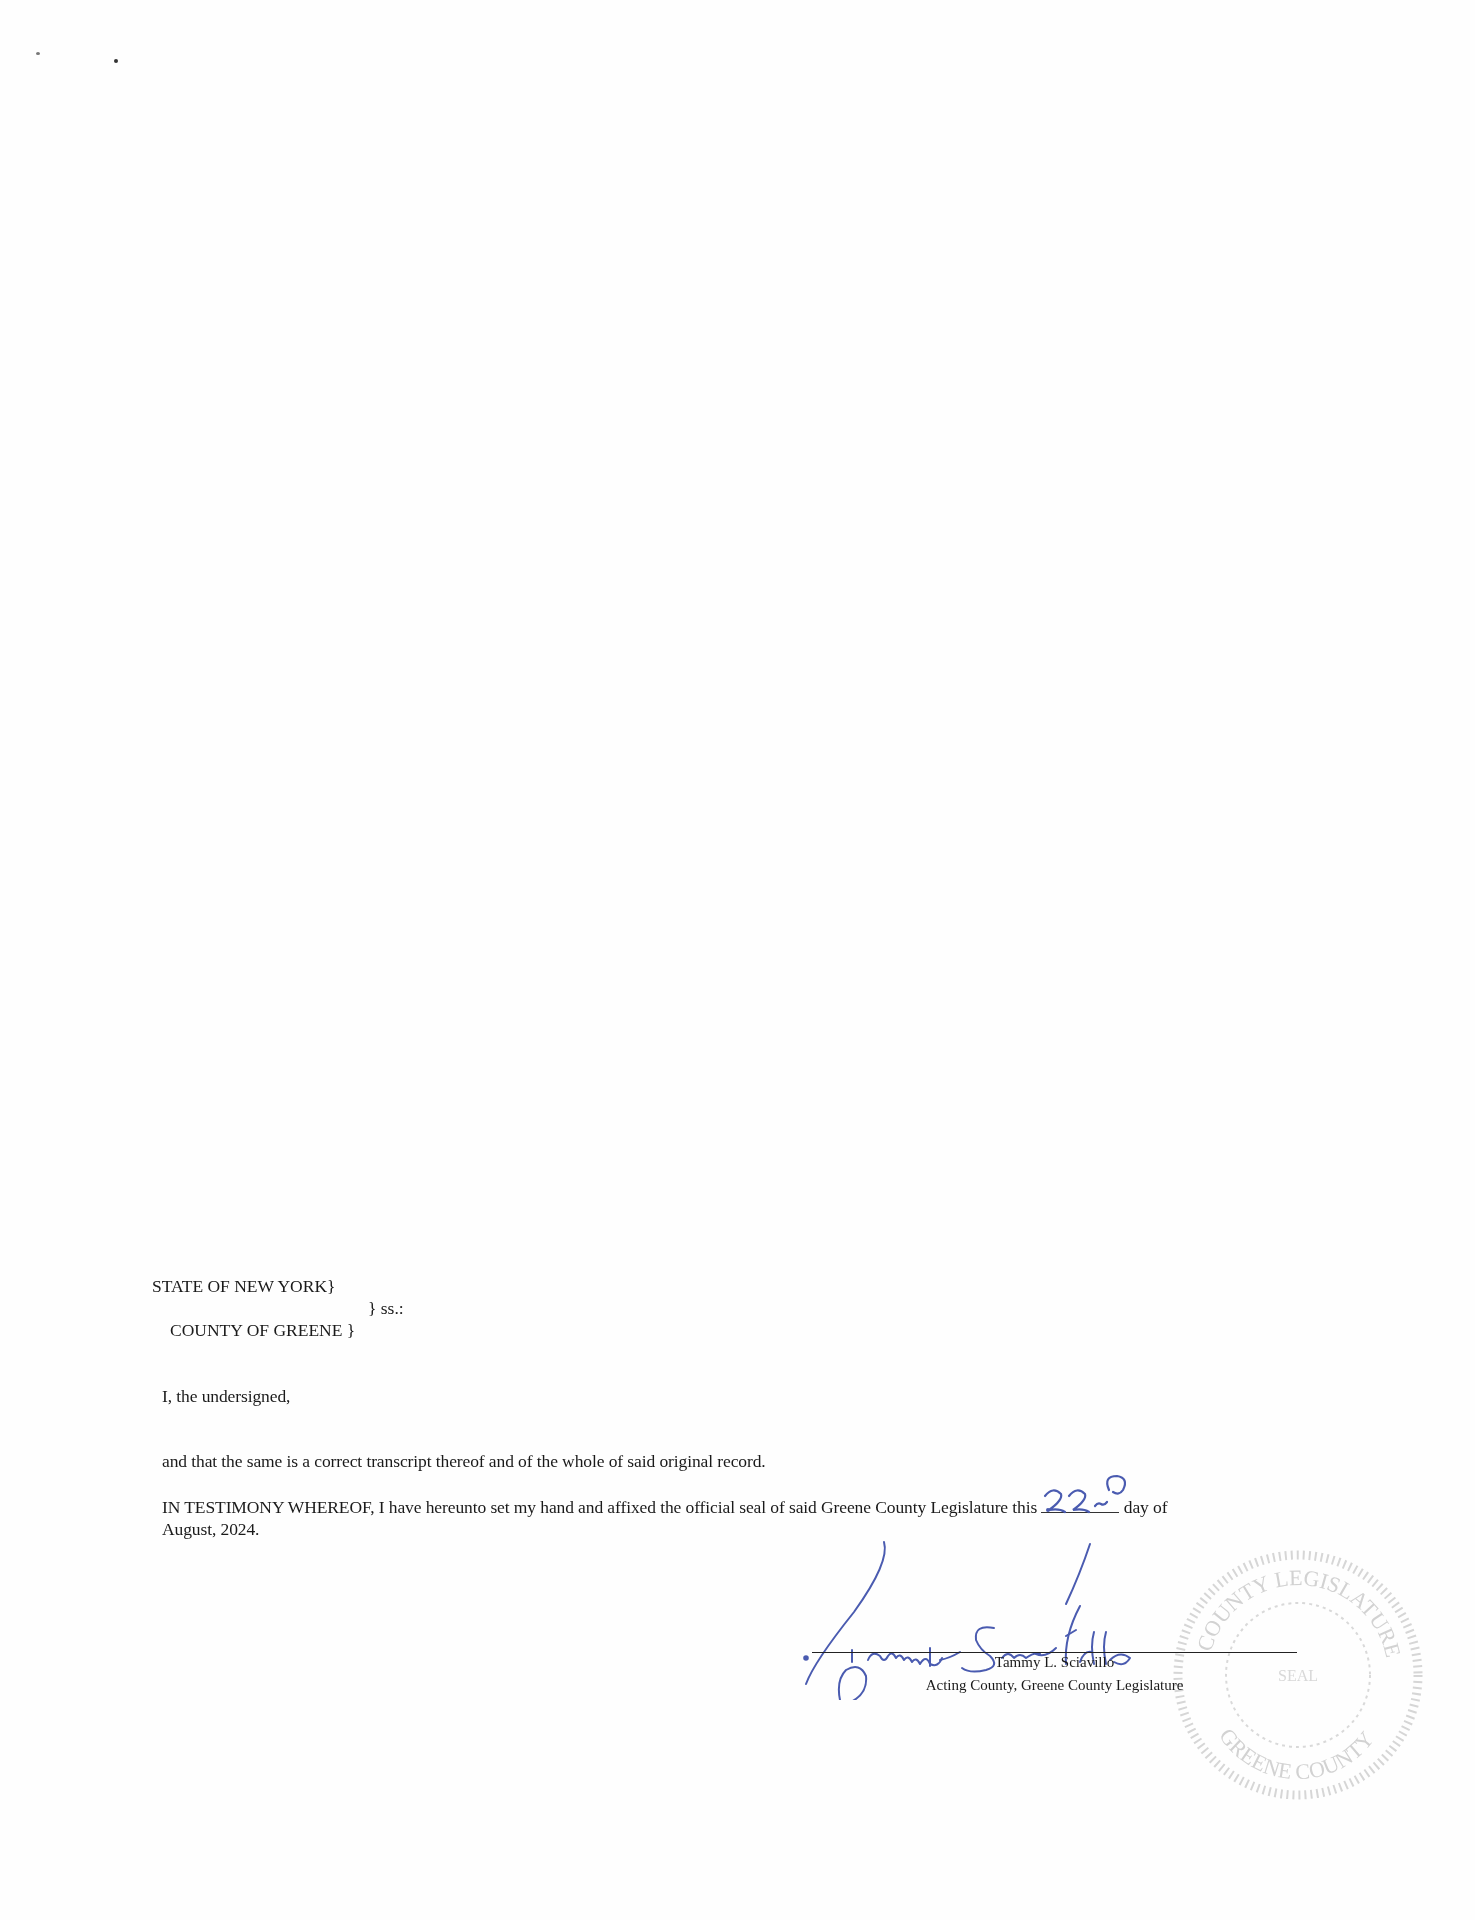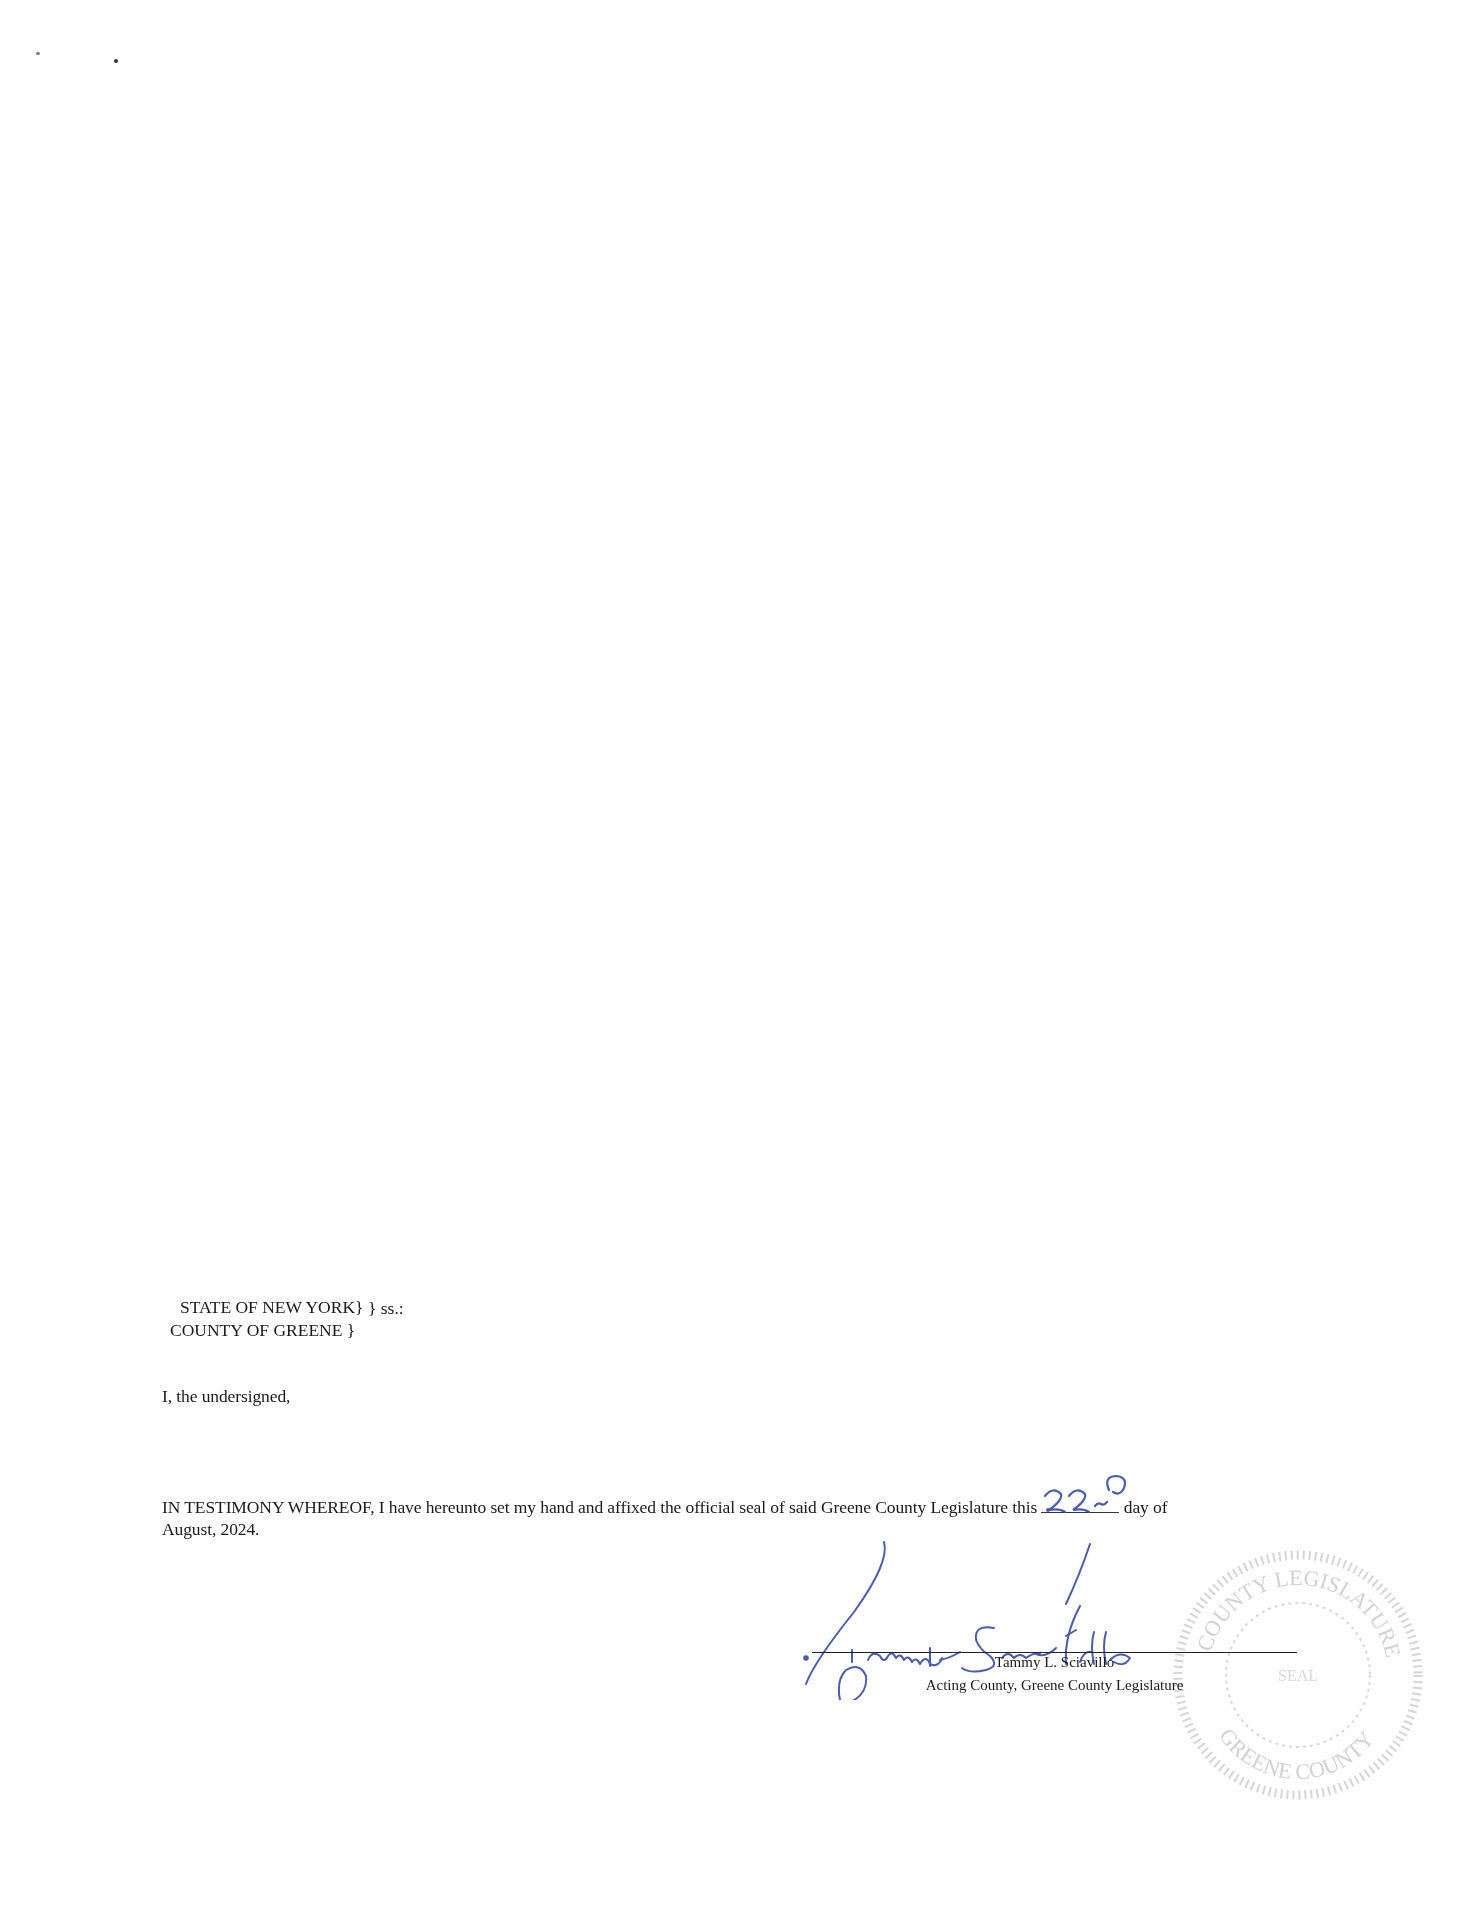--- a/index.html
+++ b/index.html
@@ -20,26 +20,27 @@
   .seal { position:absolute; left:1168px; top:1545px; }
 </style>
 </head>
 <body>
 
 <div class="page">
 
   <span class="scan-speck" style="left:36px;top:52px;width:4px;height:3px;background:#777;"></span>
   <span class="scan-speck" style="left:114px;top:59px;width:4px;height:4px;"></span>
 
-  <div class="venue" style="left:180px;top:1276px;margin-top:21px;">STATE OF NEW YORK}</div>
+  <div class="venue" style="left:152px;top:1276px;">STATE OF NEW YORK}</div>
   <div class="venue" style="left:368px;top:1298px;">} ss.:</div>
   <div class="venue" style="left:170px;top:1320px;">COUNTY OF GREENE }</div>
 
   <div class="line" style="top:1386px;">I, the undersigned,</div>
 
+  <div class="line" style="top:1451px;">and that the same is a correct transcript thereof and of the whole of said original record.</div>
 
   <div class="line" style="top:1497px;">
     <span>IN TESTIMONY WHEREOF, I have hereunto set my hand and affixed the official seal of said Greene County Legislature this</span>
     <span class="blank">
       <svg class="handwritten" width="110" height="48" viewBox="0 0 110 48">
         <g fill="none" stroke="#4a5bb0" stroke-width="2.2" stroke-linecap="round">
           <path d="M6 24 q8-10 16-2 q2 6-12 16 q10-2 16 2"></path>
           <path d="M30 24 q8-10 16-2 q2 6-12 16 q10-2 16 2"></path>
           <path d="M56 34 q3-4 6-2 q3 2 6-2"></path>
           <path d="M70 18 q-6-14 8-14 q12 2 6 14 q-4 6-10 2"></path>

